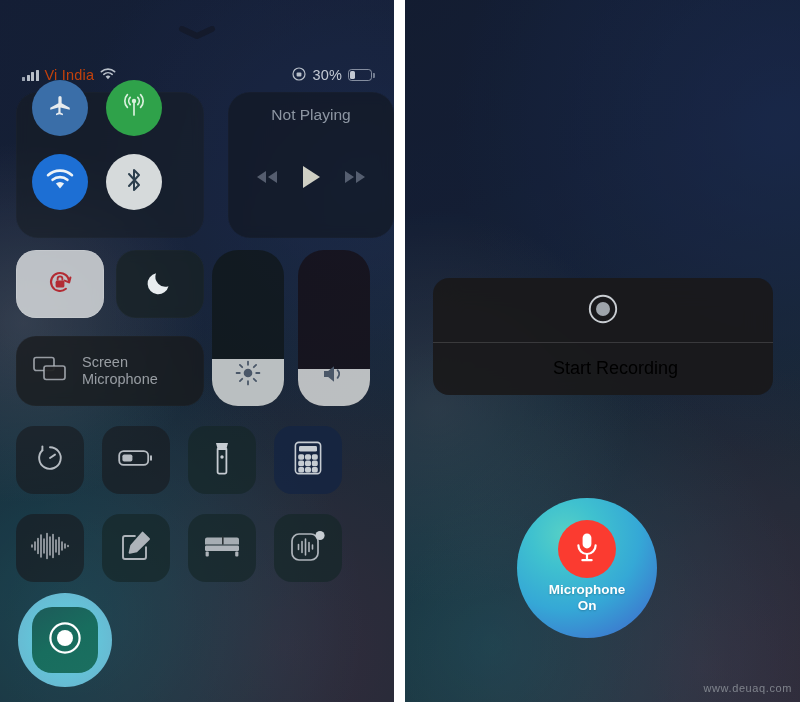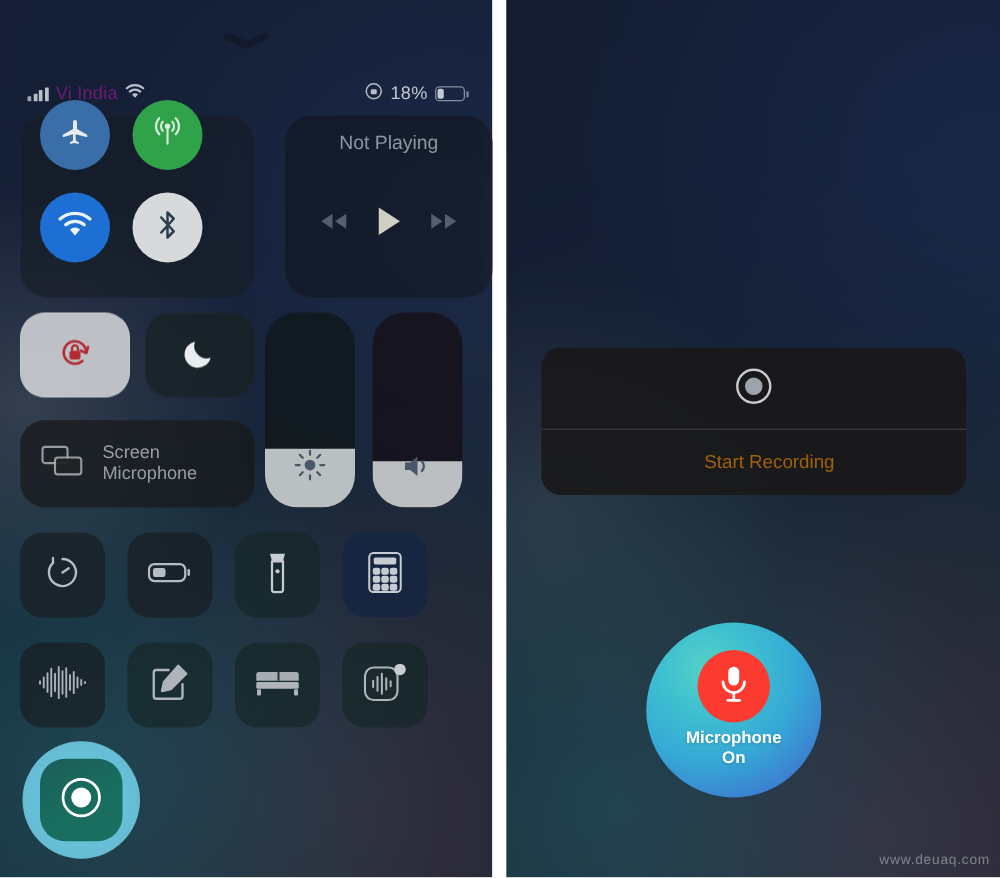--- a/index.html
+++ b/index.html
@@ -57,21 +57,21 @@
     font-size: 14.5px;
     letter-spacing: 0.2px;
   }
   .sb-left, .sb-right { display:flex; align-items:center; gap:6px; }
   .bars { display:flex; align-items:flex-end; gap:1.5px; height:11px; }
   .bars i { display:block; width:3px; background:#9aa3b0; border-radius:0.5px; }
   .bars i:nth-child(1){height:4px;}
   .bars i:nth-child(2){height:6px;background:#b8bfc9;}
   .bars i:nth-child(3){height:8.5px;background:#b8bfc9;}
   .bars i:nth-child(4){height:11px;background:#b8bfc9;}
-  .carrier { font-size: 14.5px; color:#701a75; }
+  .carrier { font-size: 14.5px; color:#c2410c; }
   .batt-pct { font-size: 14.5px; color:#c3c9d3; }
   .batt {
     position: relative; width: 24px; height: 12px;
     border: 1.3px solid rgba(190,198,210,0.65);
     border-radius: 3.5px; box-sizing:border-box;
   }
   .batt::after {
     content:""; position:absolute; right:-3.6px; top:3.2px;
     width:2px; height:4.6px; border-radius:0 1px 1px 0;
     background: rgba(190,198,210,0.55);
@@ -191,21 +191,21 @@
   .sheet-head {
     padding: 16px 0 14px;
     display:flex; flex-direction:column; align-items:center; gap: 10px;
   }
   .sheet-title {
     color: #cfd3d8; font-size: 16.5px; letter-spacing: 0.1px;
   }
   .sheet-sep { height: 0.6px; background: rgba(255,255,255,0.14); }
   .sheet-action {
     height: 52px; display:flex; align-items:center; justify-content:center;
-    color: #a16207; font-size: 15px; padding-left: 25px;
+    color: #000000; font-size: 18px; padding-left: 25px;
   }
 
   
   #mic-blob {
     position:absolute; left: 112px; top: 498px;
     width: 140px; height: 140px; border-radius: 50%;
     background: radial-gradient(circle at 34% 26%, #56d0c6 0%, #3fc1cf 24%, #35a8d6 54%, #3b82d0 78%, #3f6fc4 100%);
     display:flex; flex-direction:column; align-items:center;
     padding-top: 22px; box-sizing:border-box;
   }
@@ -264,21 +264,21 @@
           </svg>
         </span>
       </div>
       <div class="sb-right">
         <span>
           <svg width="14" height="14" viewBox="0 0 14 14">
             <circle cx="7" cy="7" r="6" stroke="#b8bfc9" stroke-width="1.2" fill="none"></circle>
             <rect x="4.6" y="5.4" width="4.8" height="4" rx="1" fill="#b8bfc9"></rect>
           </svg>
         </span>
-        <span class="batt-pct">18%</span>
+        <span class="batt-pct">30%</span>
         <span class="batt">
           <span class="fill" style="width: 22%;"></span>
         </span>
       </div>
     </div>
 
     <div class="cc-tile" id="grp-connect">
       <div class="round-btn" id="btn-airplane">
         <span>
           <svg width="26" height="26" viewBox="0 0 24 24" fill="#e7ebee">

